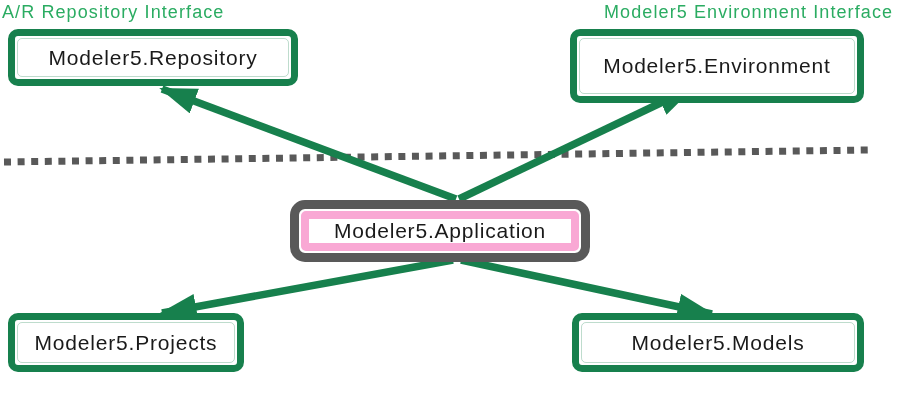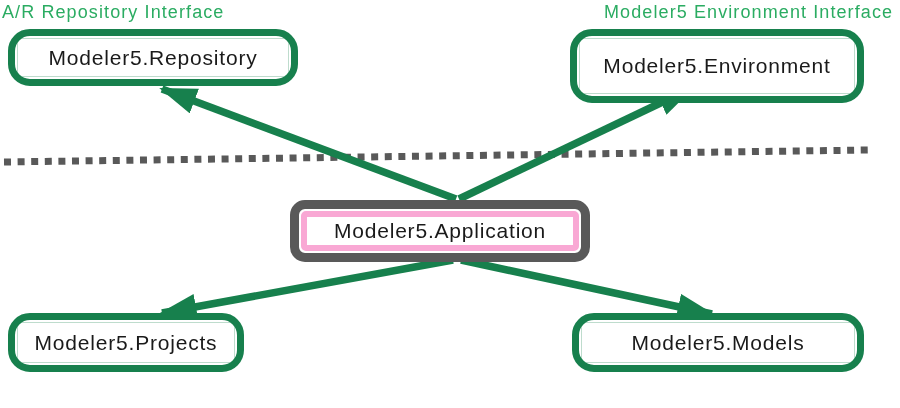--- a/index.html
+++ b/index.html
@@ -40,36 +40,36 @@
     white-space:nowrap;
   }
   .node{
     position:absolute;
     z-index:2;
     background:#ffffff;
     display:flex;
   }
   .node.green{
     border:7px solid var(--green-dark,#17804D);
-    border-radius:22px;
+    border-radius:10px;
   }
   .node.gray{
     border:9px solid var(--gray,#595959);
     border-radius:15px;
   }
   .node-inner{
     flex:1;
     margin:2px;
     display:flex;
     align-items:center;
     justify-content:center;
     border-radius:5px;
   }
   .node.green .node-inner{border:1px solid rgba(23,128,77,0.28);}
-  .node.gray .node-inner{border:6px solid #f9a8d4;align-items:center;}
+  .node.gray .node-inner{border:8px solid #f9a8d4;align-items:center;}
   .node-title{
     color:var(--box-text,#1A1A1A);
     font-size:21px;
     letter-spacing:0.8px;
     white-space:nowrap;
   }
   
   .pos-box-tl{left:8px;top:29px;width:290px;height:57px;}
   .pos-box-tr{left:570px;top:29px;width:294px;height:74px;}
   .pos-box-c {left:290px;top:200px;width:300px;height:62px;}

